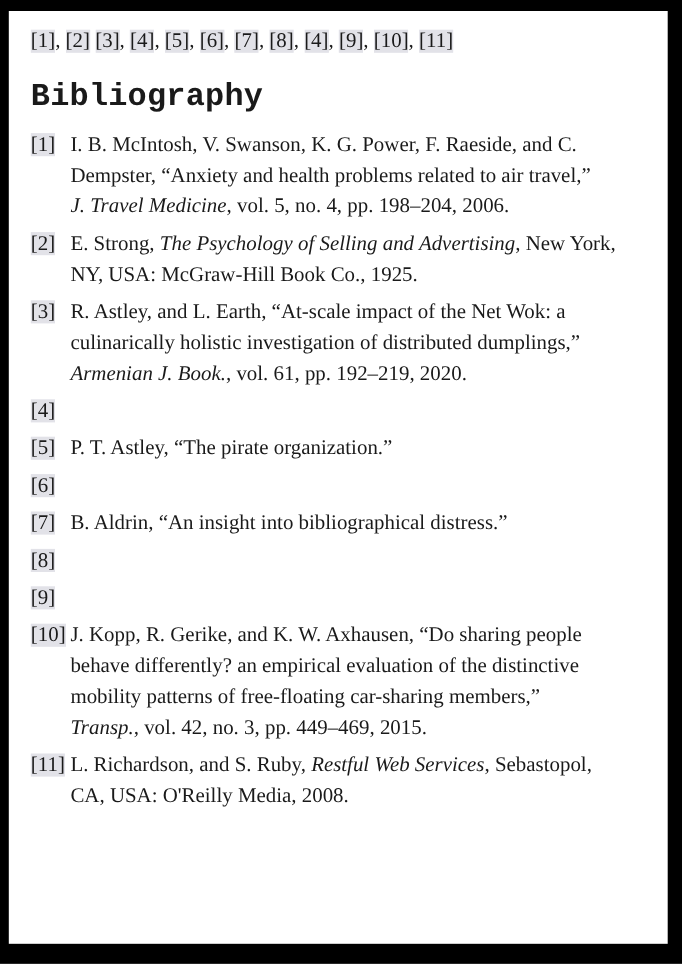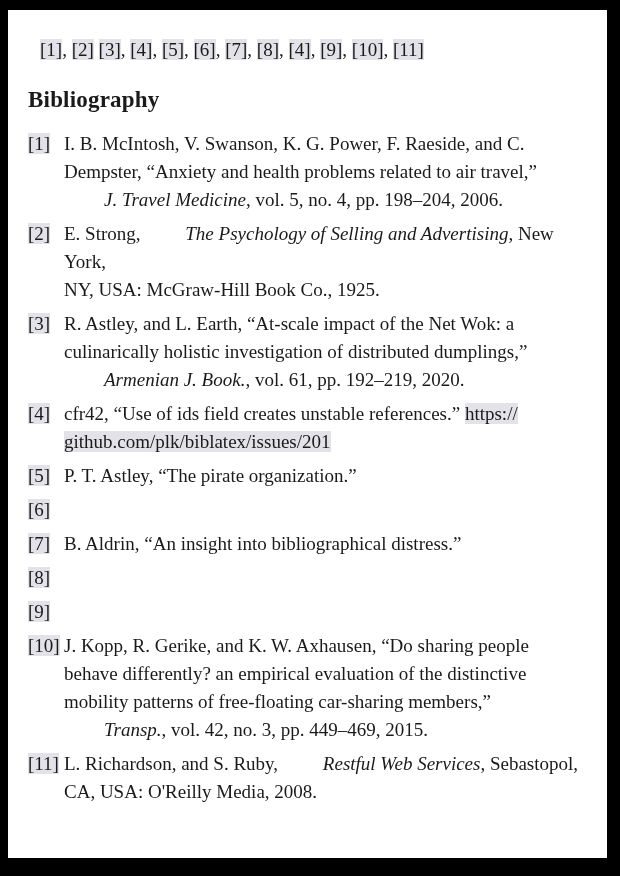--- a/index.html
+++ b/index.html
@@ -17,53 +17,54 @@
     top: 10px;
     right: 13px;
     bottom: 18px;
     background: var(--page-color, #fff);
     color: var(--text-color, #1a1a1a);
     padding: 16px 16px 0 20px;
     box-sizing: border-box;
     overflow: hidden;
   }
   .citeline {
-    margin: 12px;
+    margin: 0;
     font-size: 19px;
     line-height: 24px;
     white-space: nowrap;
   }
   .hl {
     background: var(--hl-color, #e2e2e8);
   }
   h1.heading {
     margin: 22px 0 14px 0;
-    font-size: 23px;
+    font-size: 29px;
     line-height: 32px;
     font-weight: bold;
     letter-spacing: 0.2px;
+    font-family: Liberation Mono, monospace;
   }
   .entries { margin-top: 14px; }
   .entry {
     display: flex;
     align-items: flex-start;
     font-size: 19px;
     line-height: 28px;
     margin-bottom: 6px;
   }
   .label {
     flex: 0 0 36px;
     width: 36px;
   }
   .body {
     margin: 0;
     white-space: pre-wrap;
     max-width: 535px;
   }
-  .body em { font-style: italic; margin-left: 40px; }
+  .body em { font-style: italic; }
   .link { background: var(--hl-color, #e2e2e8); }
 </style>
 </head>
 <body>
 
 <div class="page">
   <p class="citeline" id="citeline"><span class="hl">[1]</span>, <span class="hl">[2]</span> <span class="hl">[3]</span>, <span class="hl">[4]</span>, <span class="hl">[5]</span>, <span class="hl">[6]</span>, <span class="hl">[7]</span>, <span class="hl">[8]</span>, <span class="hl">[4]</span>, <span class="hl">[9]</span>, <span class="hl">[10]</span>, <span class="hl">[11]</span></p>
   <h1 class="heading">Bibliography</h1>
   <div class="entries" id="entries">
       <div class="entry">
@@ -78,22 +79,20 @@
 NY, USA: McGraw-Hill Book Co., 1925.</span></p>
       </div>
       <div class="entry">
         <span class="label"><span class="hl">[3]</span></span>
         <p class="body"><span>R. Astley, and L. Earth, “At-scale impact of the Net Wok: a
 culinarically holistic investigation of distributed dumplings,”
 </span><em>Armenian J. Book.</em><span>, vol. 61, pp. 192–219, 2020.</span></p>
       </div>
       <div class="entry">
         <span class="label"><span class="hl">[4]</span></span>
-        <p class="body"><span>cfr42, “Use of ids field creates unstable references.” </span><span class="link">https://
-github.com/plk/biblatex/issues/201</span></p>
       </div>
       <div class="entry">
         <span class="label"><span class="hl">[5]</span></span>
         <p class="body"><span>P. T. Astley, “The pirate organization.”</span></p>
       </div>
       <div class="entry">
         <span class="label"><span class="hl">[6]</span></span>
       </div>
       <div class="entry">
         <span class="label"><span class="hl">[7]</span></span>

